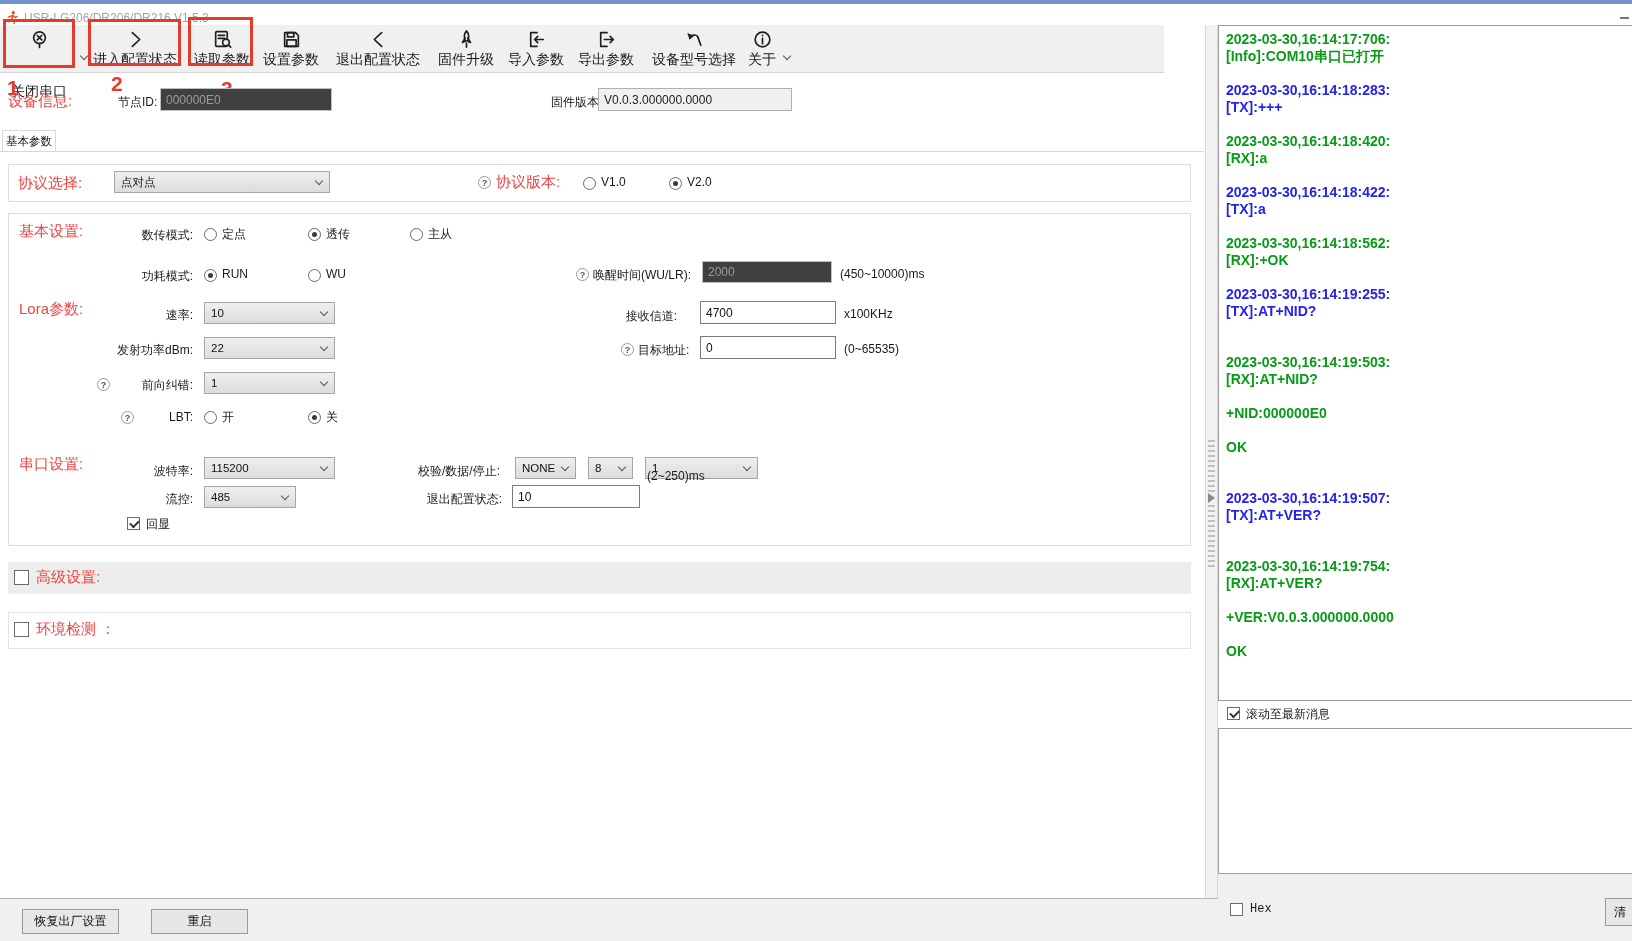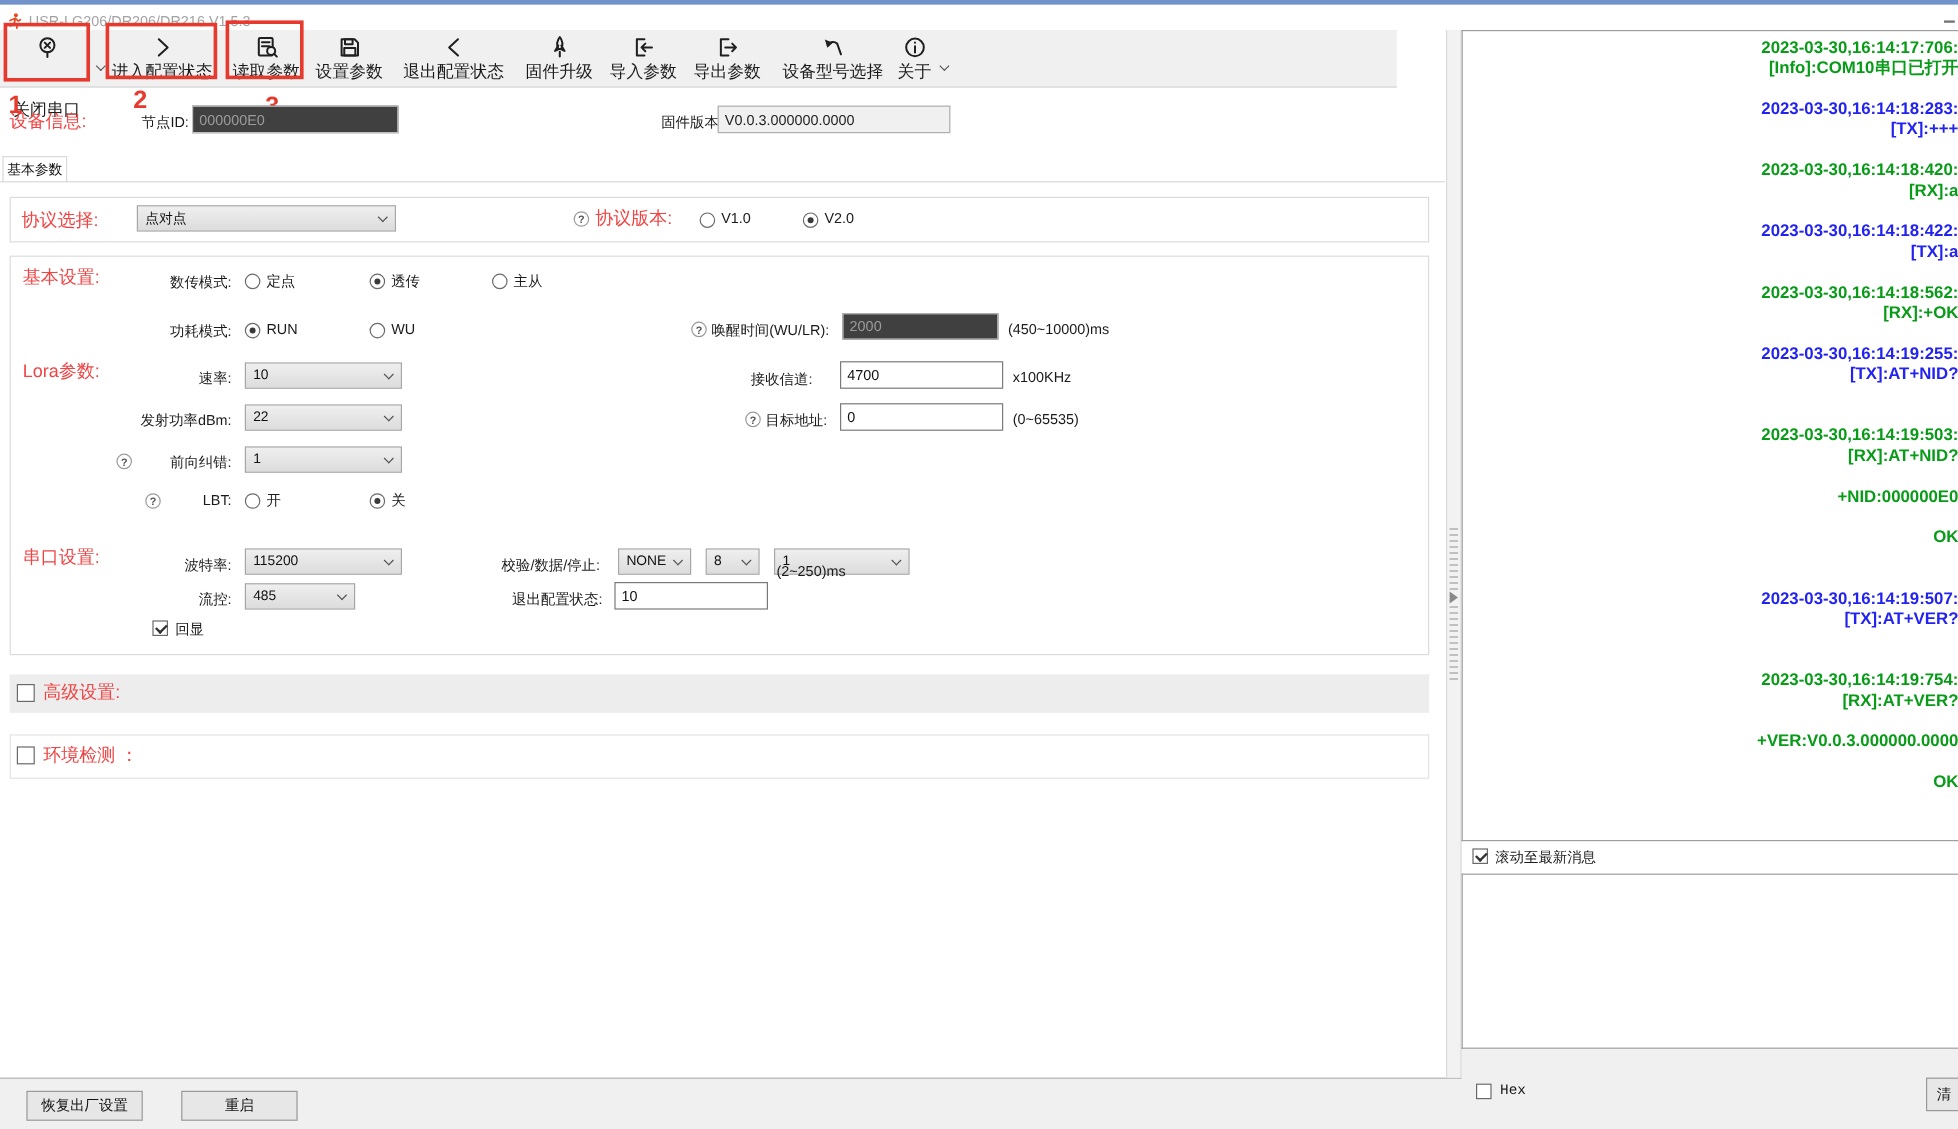--- a/index.html
+++ b/index.html
@@ -56,21 +56,21 @@
   .tab-line { position:absolute; left:0; top:151px; width:1204px; height:1px; background:#d9d9d9; }
 
   .btn { position:absolute; background:#e7e7e7; border:1px solid #9a9a9a; font-size:12px; color:#111; display:flex; align-items:center; justify-content:center; cursor:default; }
 
   
   .splitter { position:absolute; left:1205px; top:25px; width:13px; height:873px; background:#f2f2f2; border-left:1px solid #d9d9d9; border-right:1px solid #d9d9d9; }
   .grip { position:absolute; left:2px; top:415px; width:7px; height:130px;
           background-image:repeating-linear-gradient(#c0c0c0 0 2px, transparent 2px 5px); background-size:2px 100%; background-repeat:repeat-x; background-position:1px 0, 5px 0; }
   .grip-arrow { position:absolute; left:2px; top:468px; width:0; height:0; border-top:5px solid transparent; border-bottom:5px solid transparent; border-left:7px solid #8a8a8a; background:#f2f2f2; }
 
-  .log-box { position:absolute; left:1218px; top:25px; width:414px; height:676px; background:#fff; border:1px solid #9e9e9e; border-right:none; padding:5px 0 0 7px; overflow:hidden;text-align:right; }
+  .log-box { position:absolute; left:1218px; top:25px; width:414px; height:676px; background:#fff; border:1px solid #9e9e9e; border-right:none; padding:5px 0 0 7px; overflow:hidden; }
   .log-line { height:17px; font-size:14px; font-weight:bold; white-space:pre; line-height:17px; }
   .log-line.green { color:#089b18; }
   .log-line.blue  { color:#2323f0; }
 
   .right-gray { position:absolute; left:1218px; top:874px; width:414px; height:67px; background:#f0f0f0; }
   .empty-box { position:absolute; left:1218px; top:728px; width:414px; height:146px; background:#fff; border:1px solid #9e9e9e; border-right:none; }
 
   .bottom-bar { position:absolute; left:0; top:898px; width:1632px; height:43px; background:#f0f0f0; border-top:1px solid #b5b5b5; }
 
   .mono { font-family:"Liberation Mono","DejaVu Sans Mono",monospace; }

